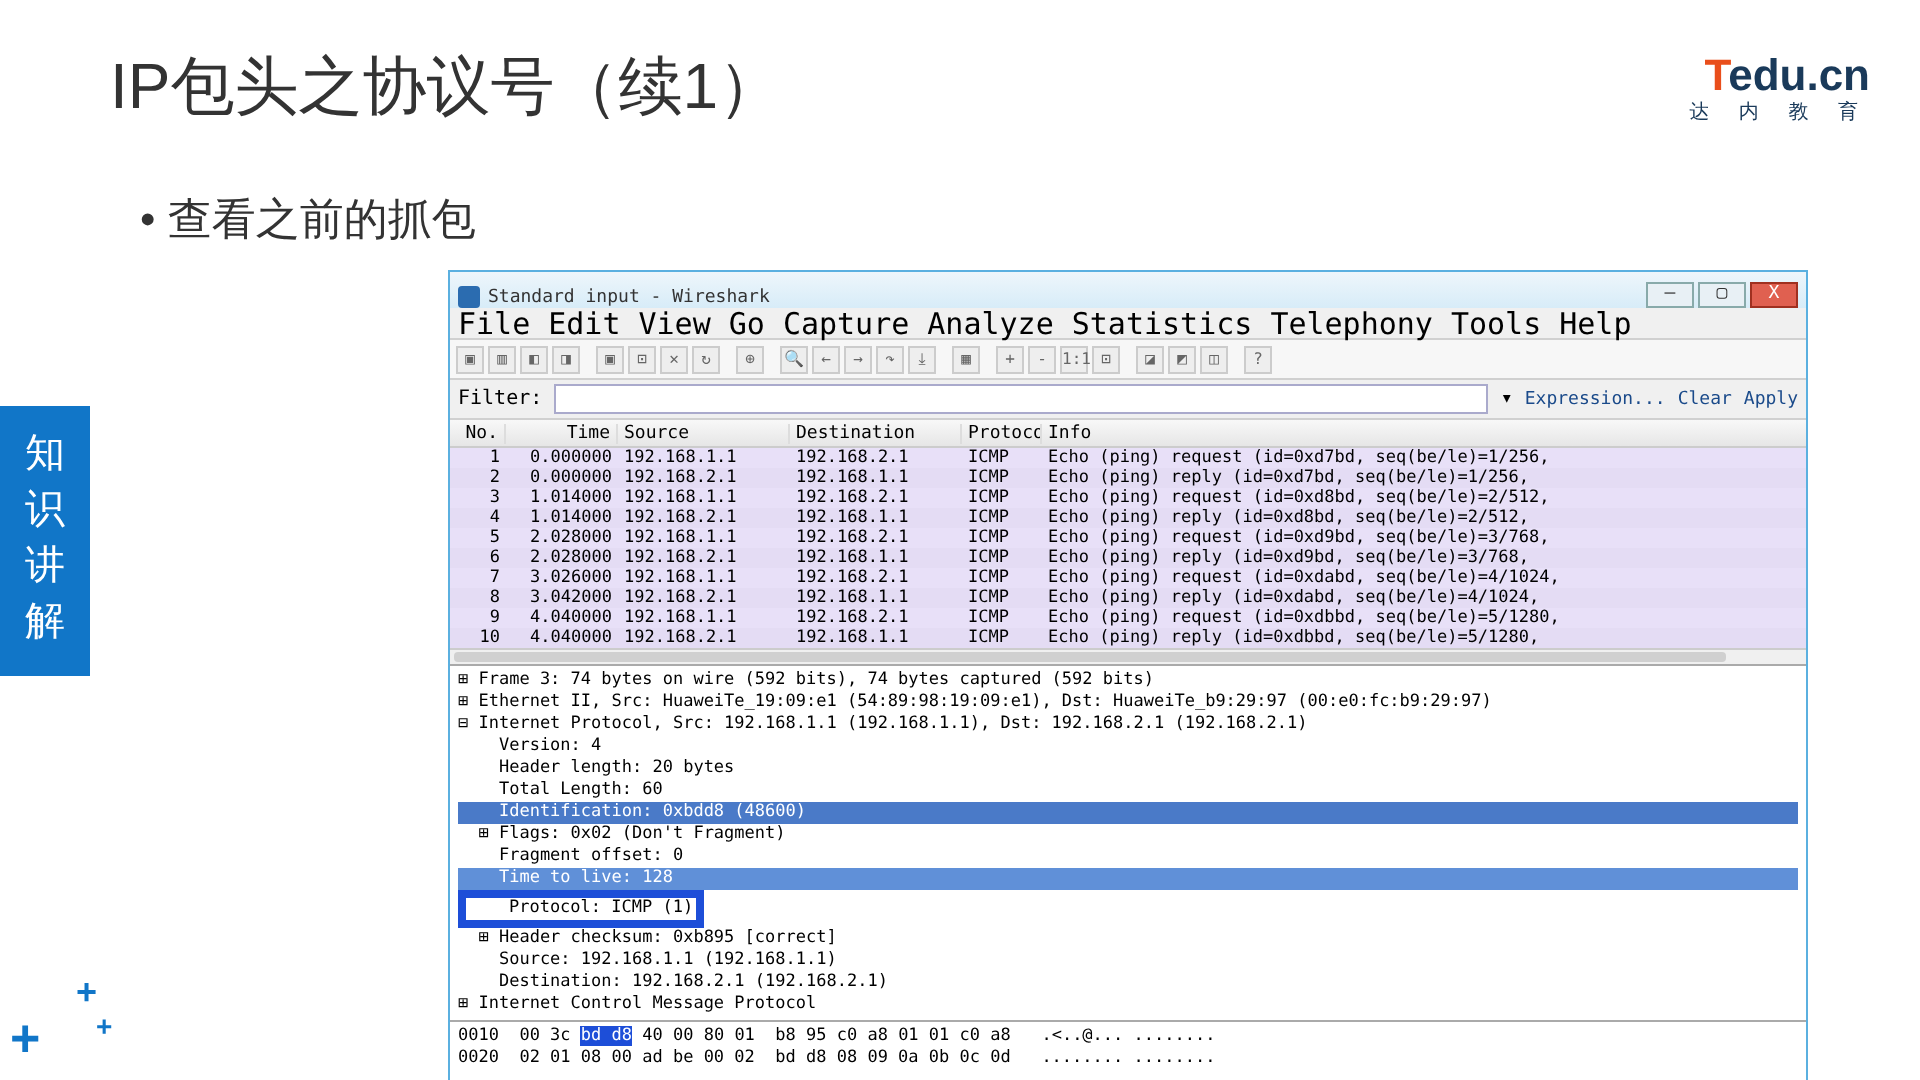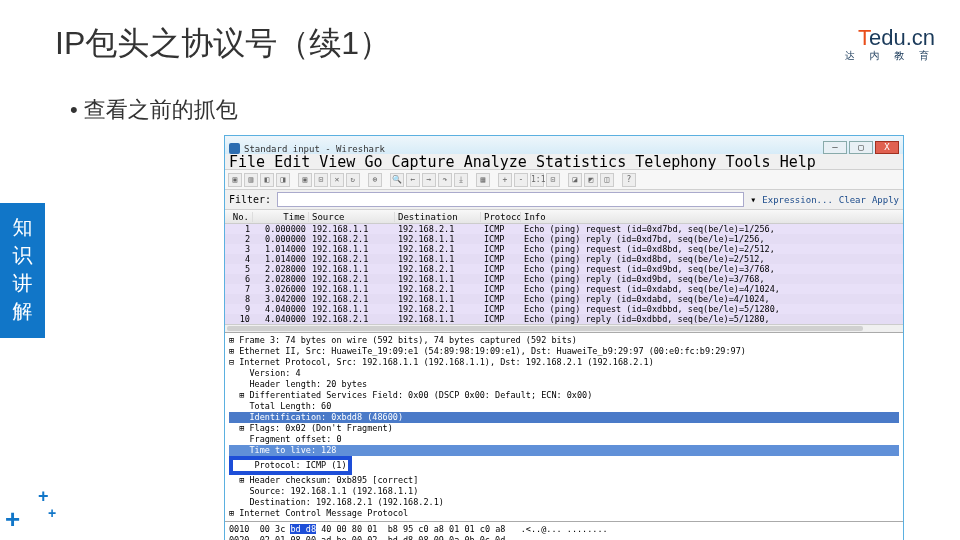--- a/index.html
+++ b/index.html
@@ -1,19 +1,19 @@
 <!DOCTYPE html>
 <html><head>
 <meta charset="utf-8">
 <style>
   * { box-sizing: border-box; margin: 0; padding: 0; }
   body { width: 960px; height: 540px; font-family: "Microsoft YaHei", Arial, sans-serif; background: #fff; position: relative; overflow: hidden; }
   .title { position: absolute; top: 22px; left: 55px; font-size: 32px; color: #333; }
   .logo { position: absolute; top: 25px; right: 25px; text-align: right; }
-  .logo-top { font-size: 22px; font-weight: normal; }
+  .logo-top { font-size: 22px; font-weight: bold; }
   .logo-top .t { color: #e94e1b; }
   .logo-top .edu { color: #1a3a5a; }
   .logo-sub { font-size: 10px; color: #1a3a5a; letter-spacing: 6px; margin-top: -2px; }
   .bullet { position: absolute; top: 95px; left: 70px; font-size: 22px; color: #333; }
   .sidebox { position: absolute; top: 203px; left: 0; width: 45px; height: 135px; background: #1176c8; color: #fff; font-size: 20px; text-align: center; padding-top: 10px; line-height: 28px; }
   .plus-deco { position: absolute; bottom: 5px; left: 5px; color: #1176c8; font-size: 26px; font-weight: bold; }
   .plus-deco .p1{position:absolute;bottom:28px;left:33px;font-size:18px;}
   .plus-deco .p2{position:absolute;bottom:14px;left:43px;font-size:14px;}
   .ws { position: absolute; top: 135px; left: 224px; width: 680px; border: 1px solid #5bb0e0; background: #fff; font-family: "Tahoma","DejaVu Sans Mono",monospace; font-size: 9px; color: #000; }
   .ws-titlebar { height: 18px; background: linear-gradient(#eef6fb,#d7ecf8); display:flex; align-items:flex-end; padding: 0 4px; }
@@ -213,21 +213,20 @@
         <div class="col c-info">Echo (ping) reply    (id=0xdbbd, seq(be/le)=5/1280,</div>
       </div>
     </div>
   <div class="scroll-stub"></div>
   <div class="detail">
     <div class="ln">⊞ Frame 3: 74 bytes on wire (592 bits), 74 bytes captured (592 bits)</div>
     <div class="ln">⊞ Ethernet II, Src: HuaweiTe_19:09:e1 (54:89:98:19:09:e1), Dst: HuaweiTe_b9:29:97 (00:e0:fc:b9:29:97)</div>
     <div class="ln">⊟ Internet Protocol, Src: 192.168.1.1 (192.168.1.1), Dst: 192.168.2.1 (192.168.2.1)</div>
     <div class="ln">    Version: 4</div>
     <div class="ln">    Header length: 20 bytes</div>
-    <div class="ln">  ⊞ Differentiated Services Field: 0x00 (DSCP 0x00: Default; ECN: 0x00)</div>
     <div class="ln">    Total Length: 60</div>
     <div class="ln"><span class="hl1">    Identification: 0xbdd8 (48600)</span></div>
     <div class="ln">  ⊞ Flags: 0x02 (Don't Fragment)</div>
     <div class="ln">    Fragment offset: 0</div>
     <div class="ln"><span class="hl2">    Time to live: 128</span></div>
     <div class="ln"><span class="redbox">    Protocol: ICMP (1)</span></div>
     <div class="ln">  ⊞ Header checksum: 0xb895 [correct]</div>
     <div class="ln">    Source: 192.168.1.1 (192.168.1.1)</div>
     <div class="ln">    Destination: 192.168.2.1 (192.168.2.1)</div>
     <div class="ln">⊞ Internet Control Message Protocol</div>

